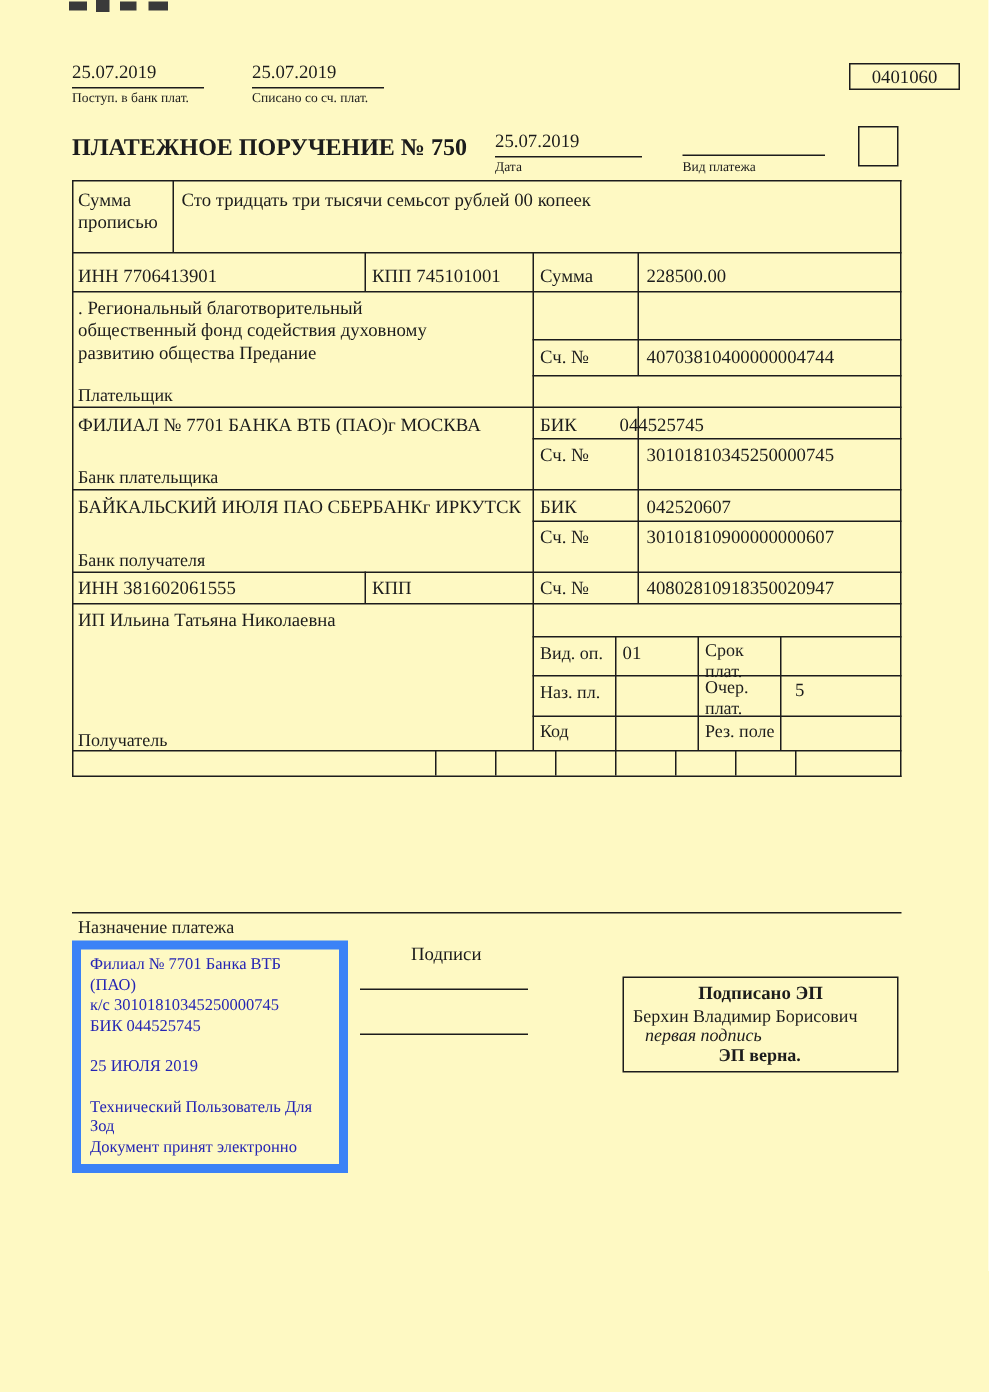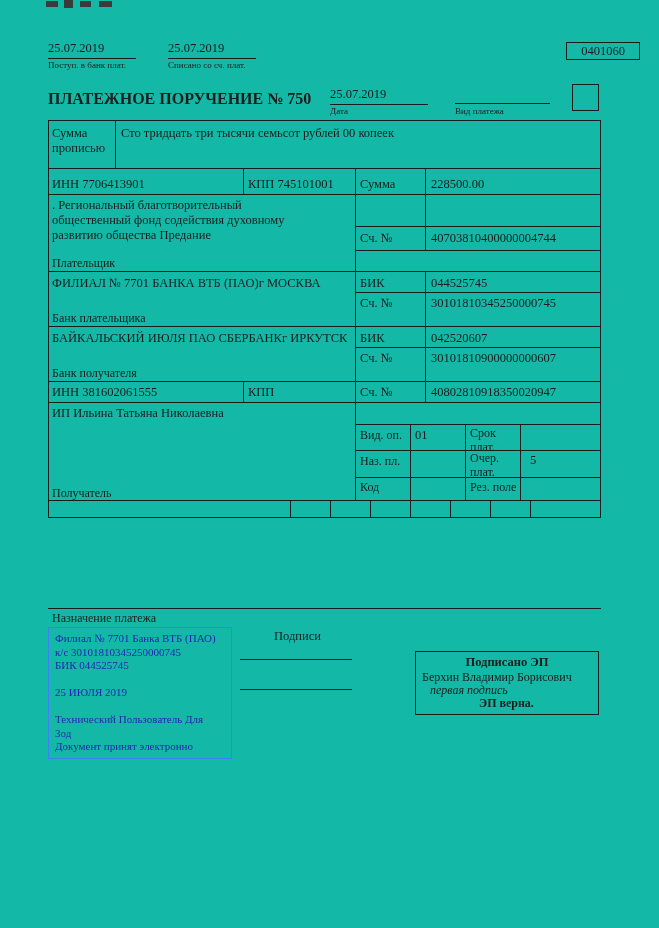--- a/index.html
+++ b/index.html
@@ -1,33 +1,33 @@
 <!DOCTYPE html>
 <html><head>
 <meta charset="utf-8">
 <style>
   html,body{margin:0;padding:0;background:#ffffff;}
   .page{
-    position:relative;width:659px;height:928px;background:#14b8a6;
+    position:relative;width:659px;height:928px;background:#fef9c3;
     font-family:"Liberation Serif","DejaVu Serif",serif;color:#1c1c1c;overflow:hidden;
   }
   .abs{position:absolute;}
   .t12{font-size:12.5px;line-height:1.18;}
   .t11{font-size:12px;line-height:1.15;}
   .t9{font-size:9px;line-height:1.1;}
   .b{font-weight:bold;}
   .i{font-style:italic;}
   .ctr{text-align:center;}
   .ul{border-bottom:1px solid #1c1c1c;padding-bottom:2px;}
   .box{border:1px solid #1c1c1c;box-sizing:border-box;}
   .hl{position:absolute;height:1px;background:#1c1c1c;}
   .vl{position:absolute;width:1px;background:#1c1c1c;}
   .artifact{position:absolute;background:#3a3a3a;}
   .stamp{
-    border:1px solid #3b82f6;color:#2424b4;font-size:11px;line-height:13.5px;
+    border:6px solid #3b82f6;color:#2424b4;font-size:11px;line-height:13.5px;
     padding:4px 6px;white-space:pre-line;box-sizing:border-box;
   }
   .wrap-narrow{white-space:normal;}
 </style>
 </head>
 <body>
 
 <div class="page">
 
   <div class="artifact" style="left:46px;top:1px;width:12px;height:6px"></div>
@@ -55,21 +55,21 @@
   <div class="abs t12" style="left:248px;top:177px">КПП 745101001</div>
   <div class="abs t12" style="left:360px;top:177px">Сумма</div>
   <div class="abs t12" style="left:431px;top:177px">228500.00</div>
   <div class="abs t12 wrap-narrow" style="left:52px;top:198px;width:255px">. Региональный благотворительный общественный фонд содействия духовному развитию общества Предание</div>
   <div class="abs t12" style="left:360px;top:231px">Сч. №</div>
   <div class="abs t12" style="left:431px;top:231px">40703810400000004744</div>
   <div class="abs t11" style="left:52px;top:257px">Плательщик</div>
 
   <div class="abs t12" style="left:52px;top:276px">ФИЛИАЛ № 7701 БАНКА ВТБ (ПАО)г МОСКВА</div>
   <div class="abs t12" style="left:360px;top:276px">БИК</div>
-  <div class="abs t12" style="left:431px;top:276px">044525745</div>
+  <div class="abs t12" style="left:413px;top:276px">044525745</div>
   <div class="abs t12" style="left:360px;top:296px">Сч. №</div>
   <div class="abs t12" style="left:431px;top:296px">30101810345250000745</div>
   <div class="abs t11" style="left:52px;top:312px">Банк плательщика</div>
 
   <div class="abs t12" style="left:52px;top:331px">БАЙКАЛЬСКИЙ ИЮЛЯ ПАО СБЕРБАНКг ИРКУТСК</div>
   <div class="abs t12" style="left:360px;top:331px">БИК</div>
   <div class="abs t12" style="left:431px;top:331px">042520607</div>
   <div class="abs t12" style="left:360px;top:351px">Сч. №</div>
   <div class="abs t12" style="left:431px;top:351px">30101810900000000607</div>
   <div class="abs t11" style="left:52px;top:367px">Банк получателя</div>

